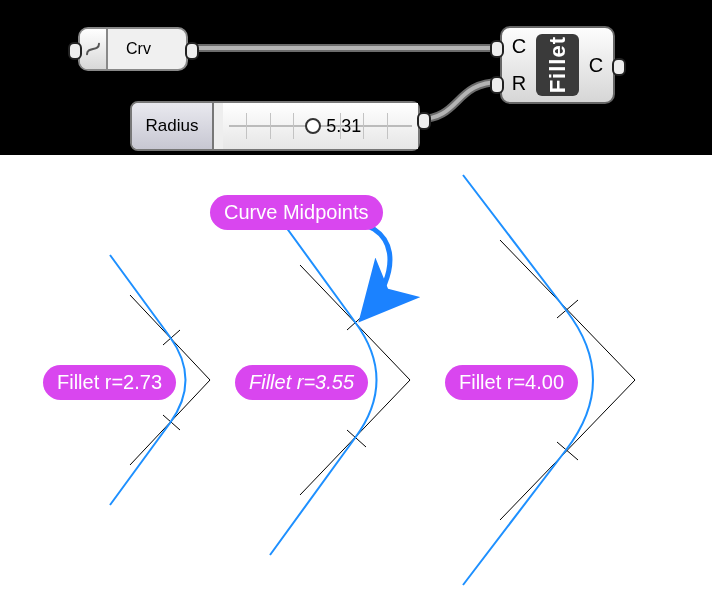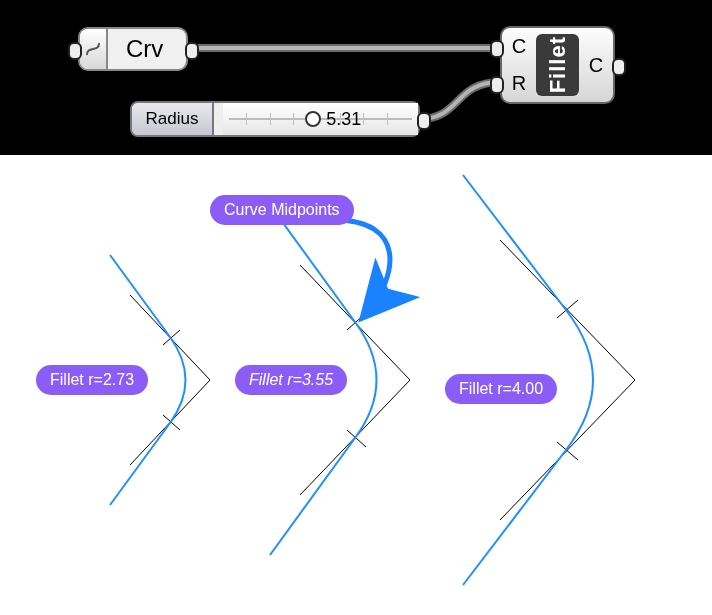--- a/index.html
+++ b/index.html
@@ -5,35 +5,35 @@
   html,body{margin:0;padding:0;background:#fff;font-family:"Segoe UI",Arial,sans-serif;}
   #stage{position:relative;width:712px;height:615px;background:#fff;}
 
   
   #band{position:absolute;left:0;top:0;width:712px;height:155px;background:#000;}
 
   
   .cap{
     position:absolute;height:44px;background:#f0f0f0;
     border:2px solid #888;border-radius:10px;
-    box-sizing:border-box;font-size:24px;color:#000;
+    box-sizing:border-box;font-size:16px;color:#000;
     display:flex;align-items:center;
   }
   .grip{
     width:26px;height:100%;border-right:2px solid #888;
     border-top-left-radius:8px;border-bottom-left-radius:8px;
     background:linear-gradient(#fff,#d8d8d8);
     display:flex;align-items:center;justify-content:center;
   }
   .grip svg{width:16px;height:16px;}
   .caplbl{padding:0 18px;}
 
   
   #slider{
-    position:absolute;left:130px;top:101px;width:290px;height:36px;
+    position:absolute;left:130px;top:101px;width:290px;height:50px;
     border:2px solid #777;border-radius:8px;background:#eee;
     box-sizing:border-box;display:flex;align-items:stretch;font-size:17px;gap:9px;
   }
   #slider .sl-name{
     width:80px;display:flex;align-items:center;justify-content:center;
     background:linear-gradient(#e9e9ef,#c7c7d2);border-right:2px solid #777;
     border-top-left-radius:6px;border-bottom-left-radius:6px;
   }
   #slider .sl-track{flex:1;position:relative;background:linear-gradient(#fff,#e6e6e6);}
   #slider .sl-track::before{
@@ -77,22 +77,22 @@
 
   
   .wire{position:absolute;left:0;top:0;pointer-events:none;}
 
   
   #diagram{position:absolute;left:0;top:160px;width:712px;height:455px;}
   #diagram svg{position:absolute;left:0;top:0;}
 
   
   .bubble{
-    position:absolute;background:#8b5cf6;color:#fff;
-    font-size:16px;padding:6px 14px;border-radius:999px;
+    position:absolute;background:#d946ef;color:#fff;
+    font-size:20px;padding:6px 14px;border-radius:999px;
     white-space:nowrap;
   }
 </style>
 </head>
 <body>
 
 <div id="stage">
 
   <div id="band">
 
@@ -192,21 +192,21 @@
                  L566 150
                  Q620 220 566 290
                  L463 425" stroke="#1e90ff" stroke-width="2" fill="none"></path>
       </g>
 
       <path d="M335 60 C405 60 400 115 365 155" stroke="#1b82ff" stroke-width="5" fill="none" marker-end="url(#arrow)"></path>
     </svg>
 
     <div class="bubble" style="left:210px;top:35px;">Curve Midpoints</div>
 
-    <div class="bubble" style="left:36px;top:205px;">Fillet r=2.73</div>
+    <div class="bubble" style="left:43px;top:205px;">Fillet r=2.73</div>
 
     <div class="bubble" style="left:235px;top:205px;font-style:italic;">Fillet r=3.55</div>
 
-    <div class="bubble" style="left:445px;top:214px;">Fillet r=4.00</div>
+    <div class="bubble" style="left:445px;top:205px;">Fillet r=4.00</div>
 
   </div>
 
 </div>
 
 </body></html>

